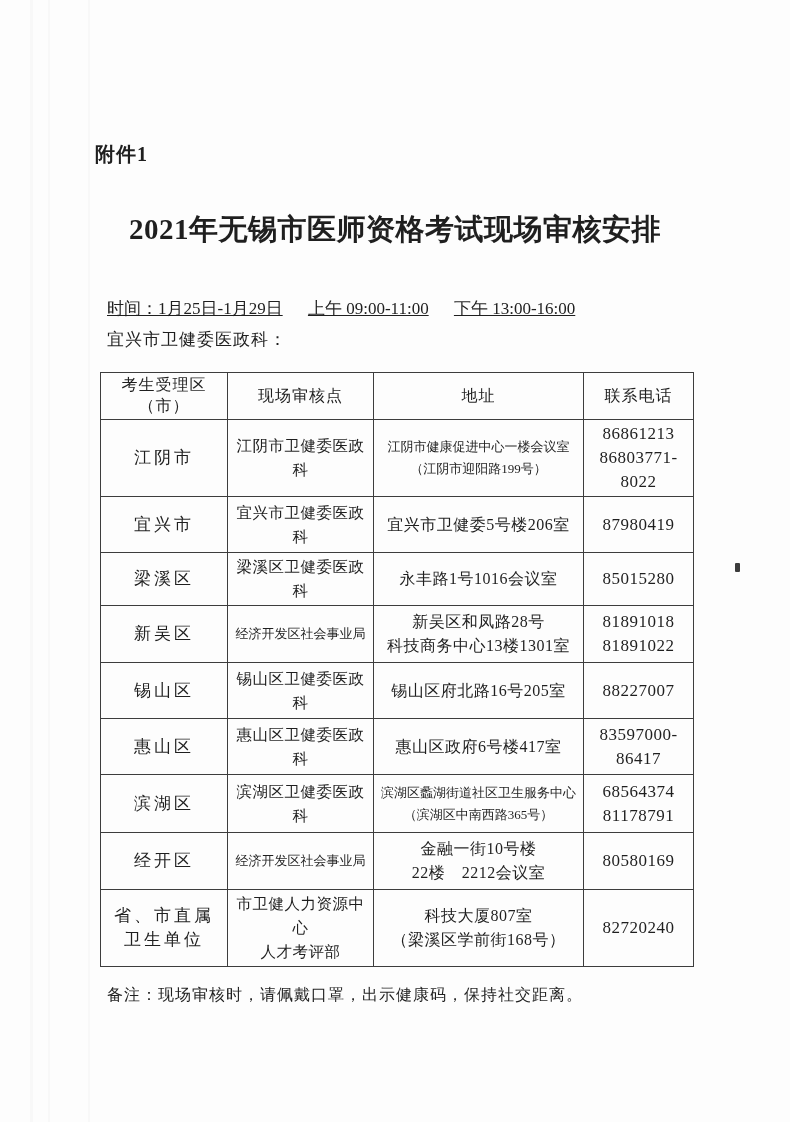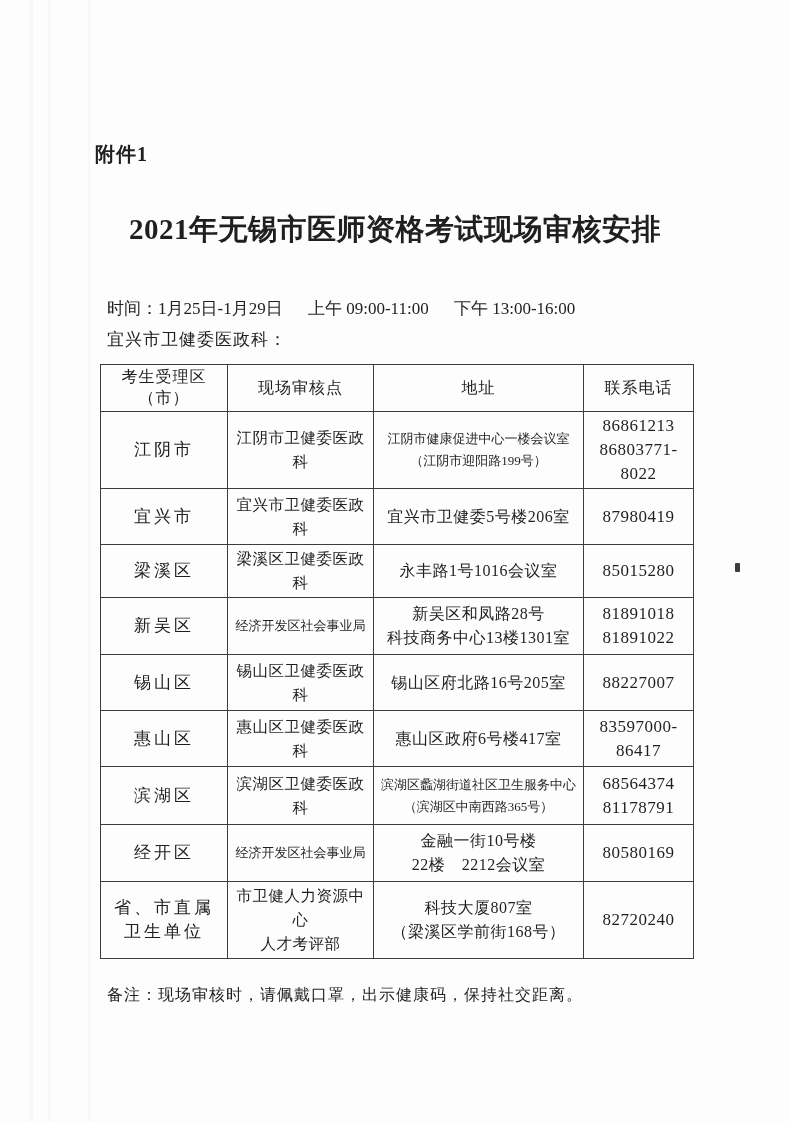--- a/index.html
+++ b/index.html
@@ -24,29 +24,29 @@
   }
   .title {
     position: absolute; left: 0; top: 210px; width: 100%;
     margin: 0; text-align: center;
     font-size: 29px; font-weight: 700; letter-spacing: 0.5px;
   }
   .schedule {
     position: absolute; left: 107px; top: 297px;
     font-size: 17px; white-space: nowrap;
   }
-  .schedule span { margin-right: 21px; }
+  .schedule span { margin-right: 21px; text-decoration: underline; }
   .schedule span:last-child { margin-right: 18px; }
   .intro {
     position: absolute; left: 107px; top: 328px;
     font-size: 17px; letter-spacing: 1px;
   }
 
   .review-table {
-    position: absolute; left: 100px; top: 364px;
+    position: absolute; left: 100px; top: 372px;
     width: 593px; border-collapse: collapse; table-layout: fixed;
   }
   .review-table th, .review-table td {
     border: 1.5px solid #3d3d3d;
     text-align: center; vertical-align: middle;
     padding: 2px 3px; overflow: hidden;
   }
   .review-table thead tr { height: 46px; }
   .review-table th { font-size: 16px; font-weight: 400; letter-spacing: 1px; }
 

